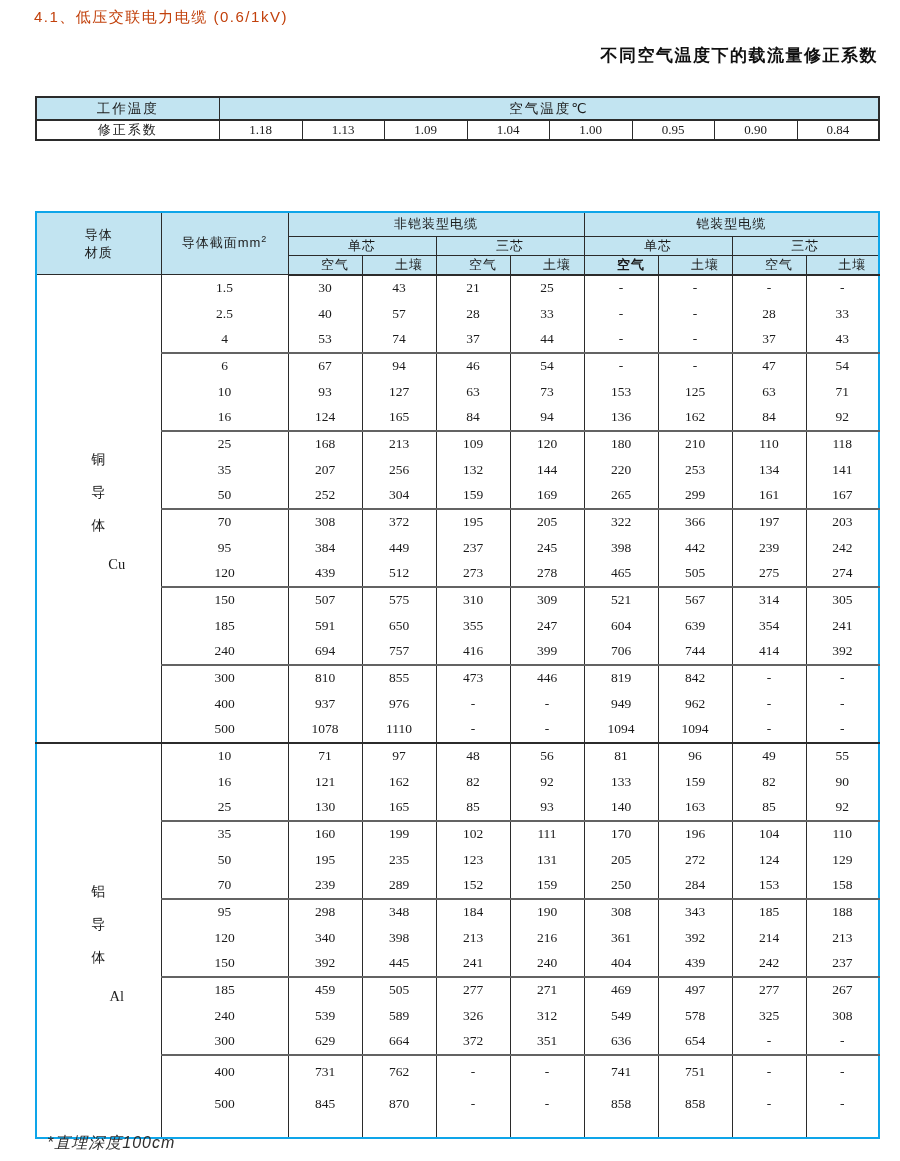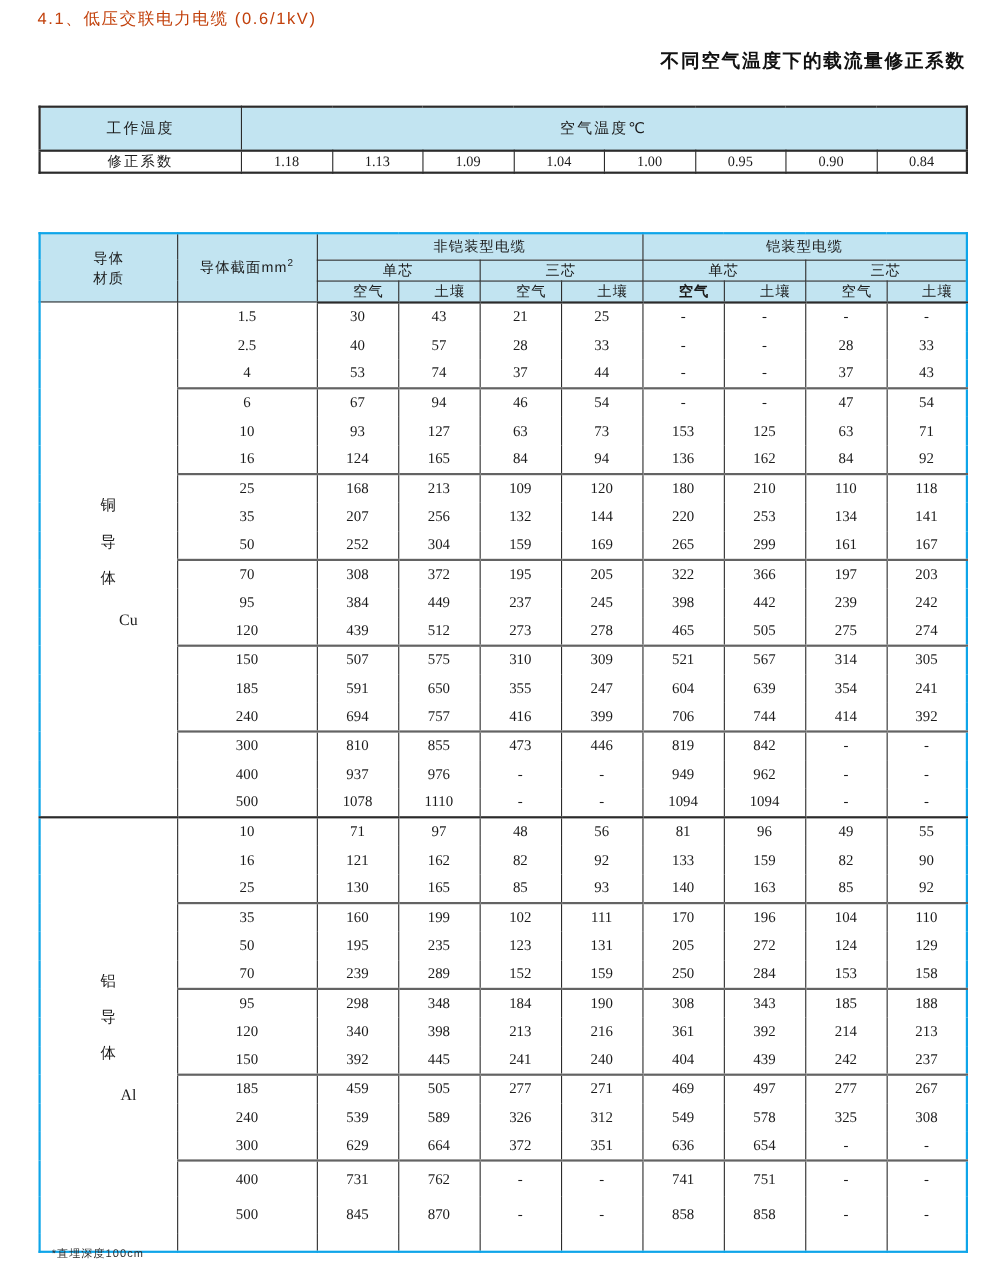--- a/index.html
+++ b/index.html
@@ -25,21 +25,21 @@
 
   
   .t1 {
     position: absolute; top: 96px; left: 35px; width: 843px;
     border: 2px solid #2b2b2b;
   }
   .t1 th, .t1 td {
     border: 1px solid #2b2b2b; text-align: center; vertical-align: middle;
     padding: 0; font-weight: normal; overflow: hidden;
   }
-  .t1 tr.hdr-row { height: 40px; }
+  .t1 tr.hdr-row { height: 23px; }
   .t1 tr.hdr-row th { font-size: 13.5px; letter-spacing: 2px; border-bottom: 2px solid #2b2b2b; }
   .t1 tr.data-row { height: 17px; }
   .t1 td { font-size: 13px; font-family: "Liberation Serif", "DejaVu Serif", serif; }
   .t1 td.cn { font-family: "Liberation Sans", "DejaVu Sans", sans-serif; letter-spacing: 2px; }
   .blue { background: #c2e4f1; }
 
   
   .t2 {
     position: absolute; top: 211px; left: 35px; width: 843px;
     border: 2px solid #0ea5e9;
@@ -68,21 +68,21 @@
   .t2 td.num { font-family: "Liberation Serif", "DejaVu Serif", serif; font-size: 13.5px; }
   .t2 td.conductor { font-size: 14px; letter-spacing: 1px; background: #fff; }
   .t2 td.conductor .vchar { line-height: 33px; }
   .t2 td.conductor .sym {
     font-family: "Liberation Serif", "DejaVu Serif", serif;
     margin-top: 14px; font-size: 14.5px; letter-spacing: 0; padding-left: 36px;
   }
 
   .footnote {
     position: absolute; top: 1133px; left: 47px;
-    font-size: 10px; letter-spacing: 1px; color: #2e2e2e;
+    font-size: 16px; letter-spacing: 1px; color: #2e2e2e; font-style: italic;
   }
 </style>
 </head>
 <body>
 
 <div class="page">
   <div class="title">4.1、低压交联电力电缆 (0.6/1kV)</div>
   <div class="subtitle">不同空气温度下的载流量修正系数</div>
 
   <table class="t1">

